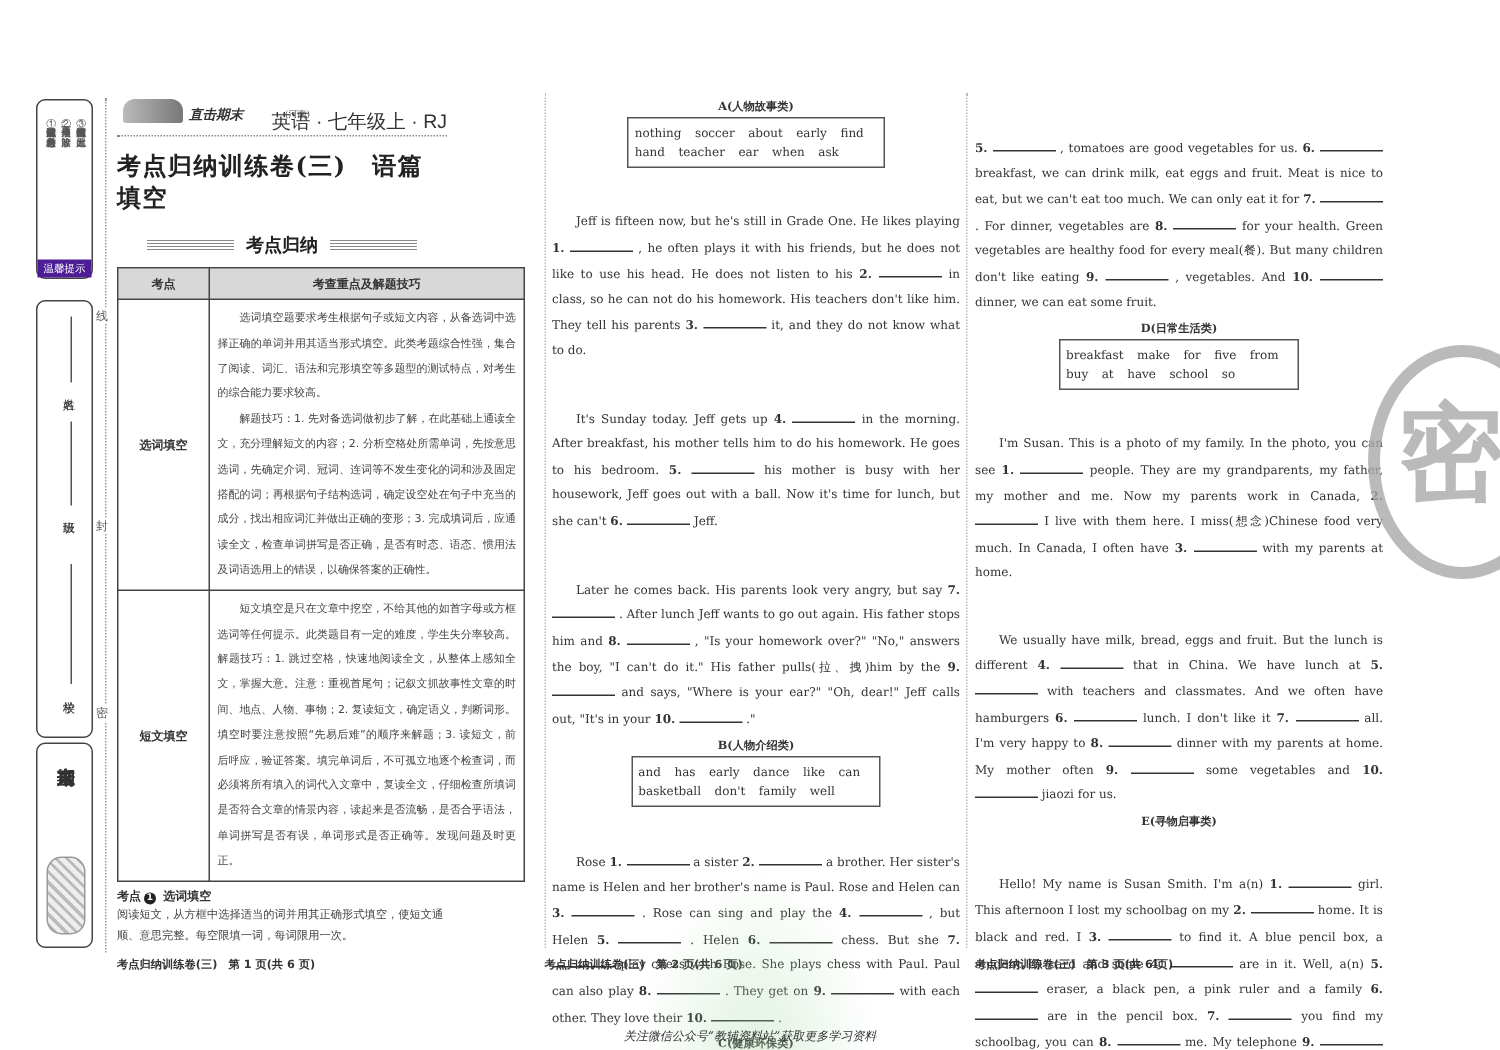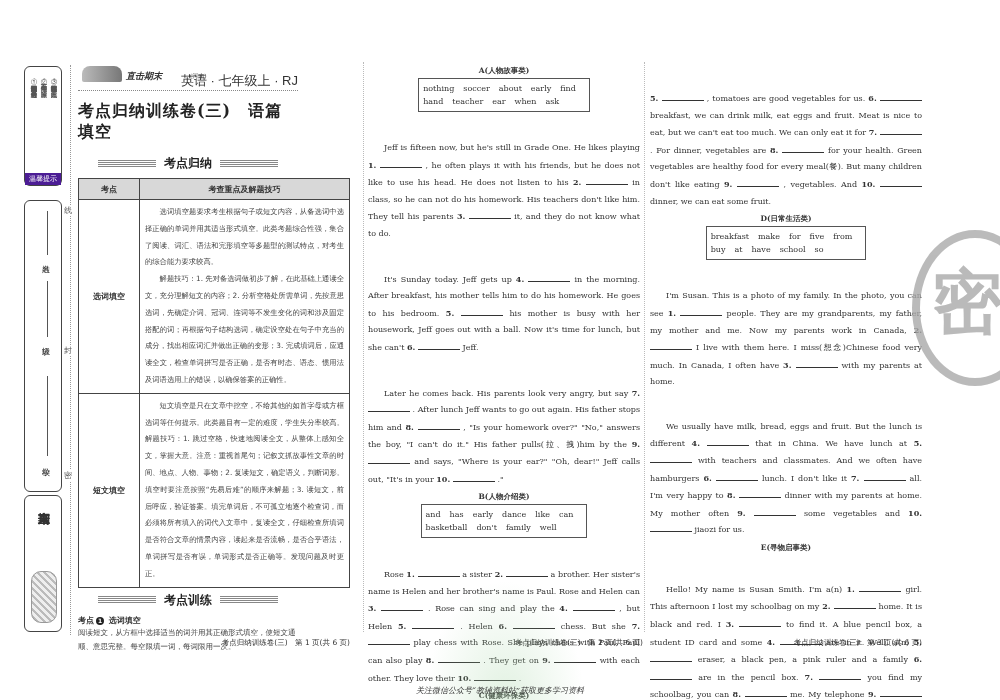--- a/index.html
+++ b/index.html
@@ -41,21 +41,21 @@
   .banner .bar { width: 58px; height: 8px; background: repeating-linear-gradient(#888 0 1px, #fff 1px 2px); }
   .banner .txt { font-size: 12px; font-weight: bold; font-family: "DejaVu Sans", sans-serif; color: #222; }
   table.kp { width: 272px; border-collapse: collapse; font-size: 7.3px; font-family: "DejaVu Sans", sans-serif; }
   table.kp th { background: #d8d8d8; border: 1px solid #444; height: 18px; font-size: 8px; font-weight: bold; }
   table.kp td { border: 1px solid #444; vertical-align: middle; }
   table.kp td.cat { width: 58px; text-align: center; font-weight: bold; font-size: 8px; }
   table.kp td.desc { padding: 4px 5px; line-height: 16.8px; text-indent: 2em; text-align: justify; color: #444; }
   .sec-label { font-size: 8px; font-weight: bold; margin-top: 4px; font-family: "DejaVu Sans", sans-serif; }
   .sec-label .num { display: inline-block; width: 8px; height: 8px; border-radius: 50%; background: #222; color: #fff; font-size: 6px; text-align: center; line-height: 8px; margin: 0 2px; }
   .instr { font-size: 7.5px; line-height: 14px; color: #444; font-family: "DejaVu Sans", sans-serif; }
-  .footer { position: absolute; top: 576px; left: 0; right: 0; text-align: right; font-size: 7.5px; font-weight: normal; color: #333; font-family: "DejaVu Sans", sans-serif; }
+  .footer { position: absolute; top: 576px; left: 0; right: 0; text-align: left; font-size: 7.5px; font-weight: bold; color: #333; font-family: "DejaVu Sans", sans-serif; }
 
   
   .p2 { left: 363px; width: 272px; border-left: 1px dotted #bbb; border-right: 1px dotted #bbb; padding: 0 4px; height: 570px; }
   .p3 { left: 650px; width: 272px; }
   .stitle { text-align: center; font-size: 7.5px; margin: 4px 0 2px; font-weight: bold; color: #333; }
   .wordbox { margin: 2px auto 4px; border: 1px solid #555; padding: 3px 4px; font-size: 8px; line-height: 13px; width: max-content; color: #333; }
   .wordbox .row span { margin-right: 9px; }
   .para { font-size: 8px; line-height: 16.6px; text-align: justify; color: #333; margin-top: 28px; }
   .para.ind { text-indent: 2em; }
   .blank { display: inline-block; width: 42px; border-bottom: 1px solid #333; height: 8px; vertical-align: baseline; }
@@ -120,25 +120,20 @@
       </td>
     </tr>
     <tr>
       <td class="cat">短文填空</td>
       <td class="desc">
         <div>短文填空是只在文章中挖空，不给其他的如首字母或方框选词等任何提示。此类题目有一定的难度，学生失分率较高。解题技巧：1. 跳过空格，快速地阅读全文，从整体上感知全文，掌握大意。注意：重视首尾句；记叙文抓故事性文章的时间、地点、人物、事物；2. 复读短文，确定语义，判断词形。填空时要注意按照“先易后难”的顺序来解题；3. 读短文，前后呼应，验证答案。填完单词后，不可孤立地逐个检查词，而必须将所有填入的词代入文章中，复读全文，仔细检查所填词是否符合文章的情景内容，读起来是否流畅，是否合乎语法，单词拼写是否有误，单词形式是否正确等。发现问题及时更正。</div>
       </td>
     </tr>
   </tbody>
     </table>
-  <div class="banner">
-    <div class="bar"></div>
-    <div class="txt">考点训练</div>
-    <div class="bar"></div>
-  </div>
   <div class="sec-label">
     <span>考点</span><span class="num">1</span>
     <span>选词填空</span>
   </div>
   <div class="instr">阅读短文，从方框中选择适当的词并用其正确形式填空，使短文通顺、意思完整。每空限填一词，每词限用一次。</div>
 </div>
 <div class="footer" style="left:78px;right:auto;width:272px;top:638px">考点归纳训练卷(三)　第 1 页(共 6 页)</div>
 
 <div class="page p2">
   <div class="stitle">A(人物故事类)</div>

